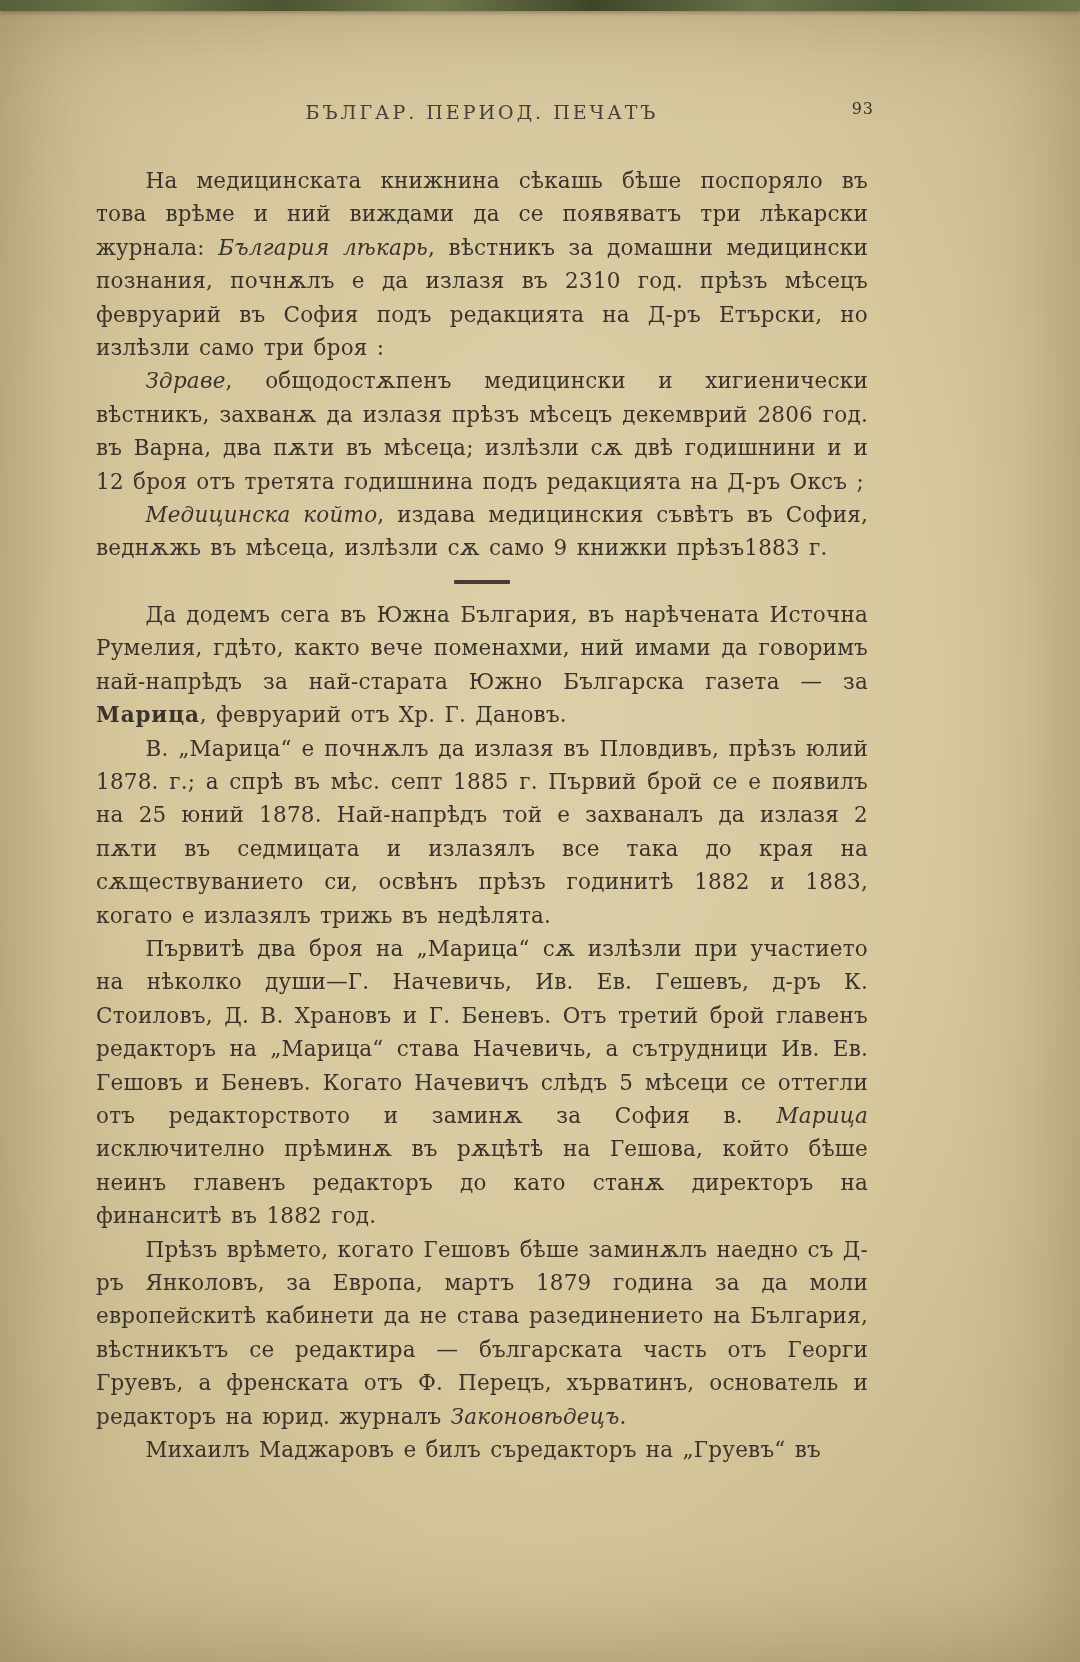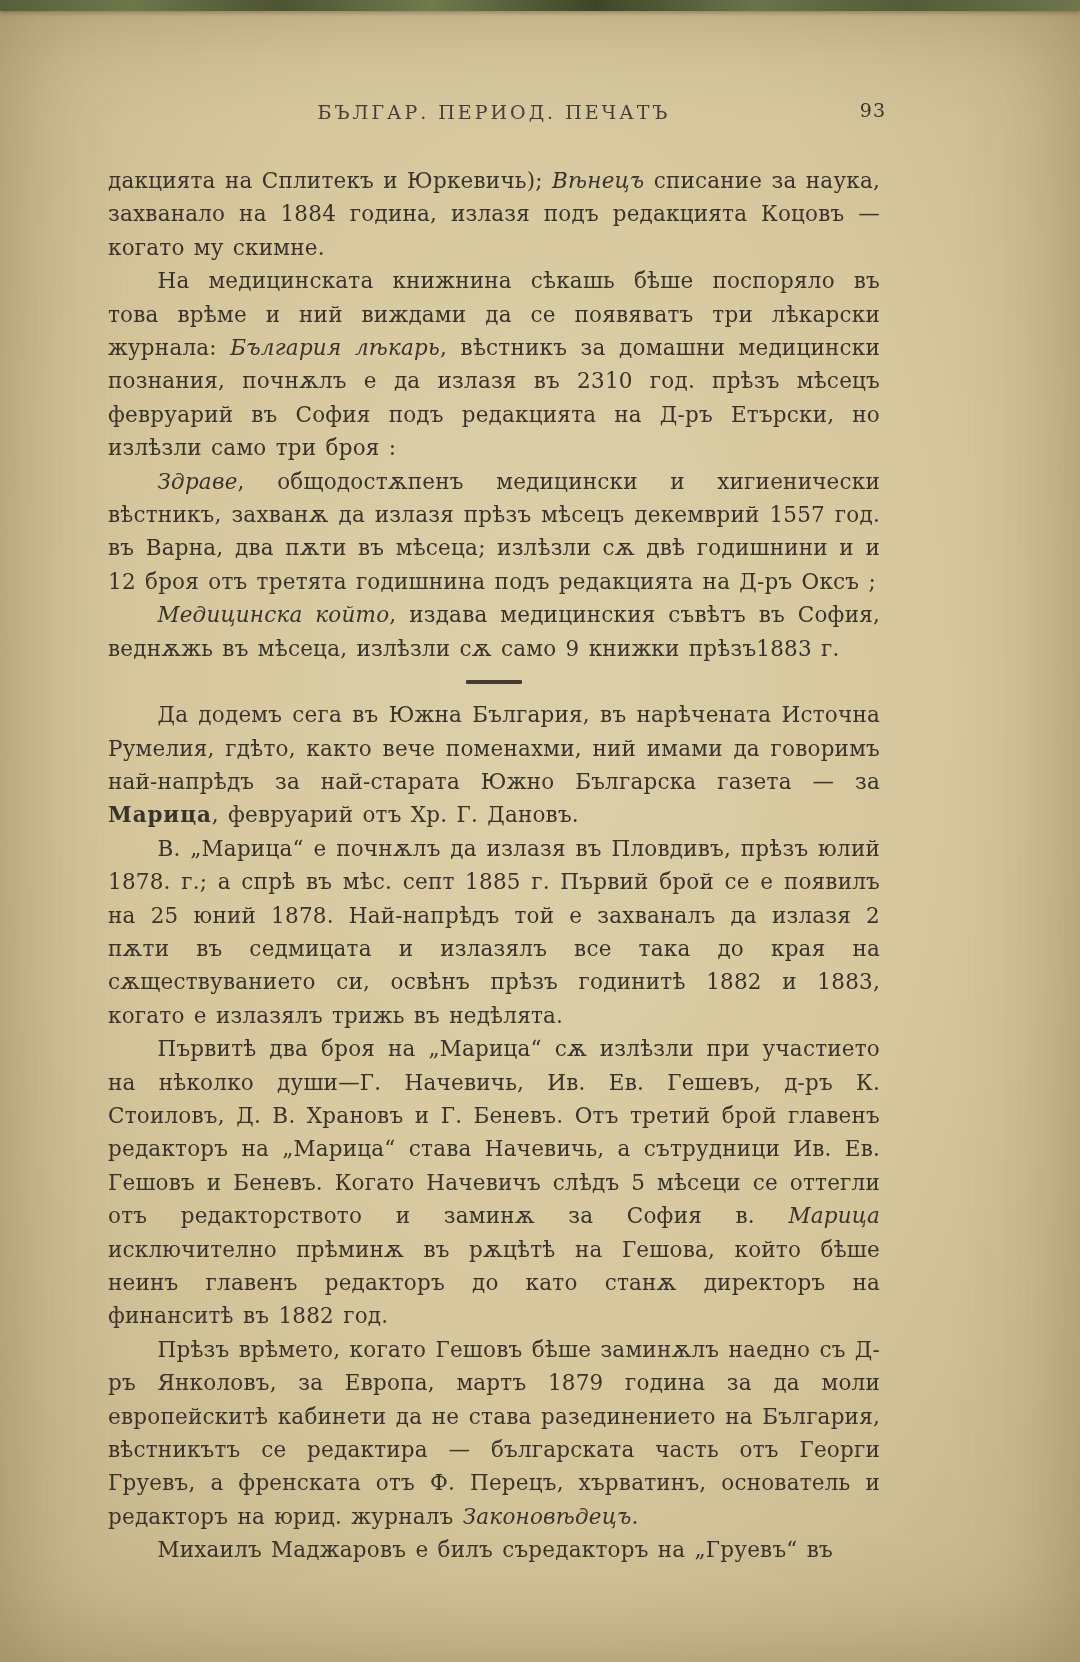--- a/index.html
+++ b/index.html
@@ -28,42 +28,42 @@
     top: 0; left: 0; right: 0;
     height: 11px;
     background: linear-gradient(90deg,
       #55603a 0%, #6d774a 12%, #4c5431 26%, #707a4c 40%,
       #3e4628 55%, #6a744a 70%, #525c36 84%, #6d774a 100%);
     box-shadow: 0 2px 4px rgba(60, 50, 20, 0.35);
   }
   .page-inner {
     position: absolute;
     top: 0;
-    left: 108px;
+    left: 96px;
     width: 772px;
     height: 1662px;
     color: var(--ink, #3a332b);
   }
   .running-head {
     position: relative;
     margin-top: 101px;
     height: 30px;
   }
   .head-title {
     display: block;
     text-align: center;
     font-size: 19px;
     letter-spacing: 3px;
     color: #46403a;
   }
   .page-num {
     position: absolute;
     right: -6px;
     top: -2px;
-    font-size: 19px;
+    font-size: 16px;
     letter-spacing: 1px;
   }
   .text-block {
     margin-top: 33px;
     font-size: 21.5px;
     line-height: 33.4px;
     text-align: justify;
     word-spacing: 0.10em;
     letter-spacing: 0.01em;
   }
@@ -91,23 +91,22 @@
   <div class="top-strip"></div>
 
   <div class="page-inner">
 
     <div class="running-head">
       <span class="head-title">БЪЛГАР. ПЕРИОД. ПЕЧАТЪ</span>
       <span class="page-num">93</span>
     </div>
 
     <div class="text-block">
-      <p class="para no-indent"><span>дакцията на Сплитекъ и Юркевичь); </span><span class="it">Вѣнецъ</span><span> списание за наука, захванало на 1884 година, излазя подъ редакцията Коцовъ — когато му скимне.</span></p>
       <p class="para"><span>На медицинската книжнина сѣкашь бѣше поспоряло въ това врѣме и ний виждами да се появяватъ три лѣкарски журнала: </span><span class="it">България лѣкарь</span><span>, вѣстникъ за домашни медицински познания, почнѫлъ е да излазя въ 2310 год. прѣзъ мѣсецъ февруарий въ София подъ редакцията на Д-ръ Етърски, но излѣзли само три броя :</span></p>
-      <p class="para"><span class="it">Здраве</span><span>, общодостѫпенъ медицински и хигиенически вѣстникъ, захванѫ да излазя прѣзъ мѣсецъ декемврий 1557 год. въ Варна, два пѫти въ мѣсеца; излѣзли сѫ двѣ годишнини и и 12 броя отъ третята годишнина подъ редакцията на Д-ръ Оксъ ;</span></p>
+      <p class="para"><span class="it">Здраве</span><span>, общодостѫпенъ медицински и хигиенически вѣстникъ, захванѫ да излазя прѣзъ мѣсецъ декемврий 2806 год. въ Варна, два пѫти въ мѣсеца; излѣзли сѫ двѣ годишнини и и 12 броя отъ третята годишнина подъ редакцията на Д-ръ Оксъ ;</span></p>
       <p class="para"><span class="it">Медицинска който</span><span>, издава медицинския съвѣтъ въ София, веднѫжь въ мѣсеца, излѣзли сѫ само 9 книжки прѣзъ1883 г.</span></p>
 
       <div class="divider"></div>
 
       <p class="para"><span>Да додемъ сега въ Южна България, въ нарѣчената Источна Румелия, гдѣто, както вече поменахми, ний имами да говоримъ най-напрѣдъ за най-старата Южно Българска газета — за </span><span class="bd">Марица</span><span>, февруарий отъ Хр. Г. Дановъ.</span></p>
       <p class="para"><span>В. „Марица“ е почнѫлъ да излазя въ Пловдивъ, прѣзъ юлий 1878. г.; а спрѣ въ мѣс. септ 1885 г. Първий брой се е появилъ на 25 юний 1878. Най-напрѣдъ той е захваналъ да излазя 2 пѫти въ седмицата и излазялъ все така до края на сѫществуванието си, освѣнъ прѣзъ годинитѣ 1882 и 1883, когато е излазялъ трижь въ недѣлята.</span></p>
       <p class="para"><span>Първитѣ два броя на „Марица“ сѫ излѣзли при участието на нѣколко души—Г. Начевичь, Ив. Ев. Гешевъ, д-ръ К. Стоиловъ, Д. В. Храновъ и Г. Беневъ. Отъ третий брой главенъ редакторъ на „Марица“ става Начевичь, а сътрудници Ив. Ев. Гешовъ и Беневъ. Когато Начевичъ слѣдъ 5 мѣсеци се оттегли отъ редакторството и заминѫ за София в. </span><span class="it">Марица</span><span> исключително прѣминѫ въ рѫцѣтѣ на Гешова, който бѣше неинъ главенъ редакторъ до като станѫ директоръ на финанситѣ въ 1882 год.</span></p>
       <p class="para"><span>Прѣзъ врѣмето, когато Гешовъ бѣше заминѫлъ наедно съ Д-ръ Янколовъ, за Европа, мартъ 1879 година за да моли европейскитѣ кабинети да не става разединението на България, вѣстникътъ се редактира — българската часть отъ Георги Груевъ, а френската отъ Ф. Перецъ, хърватинъ, основатель и редакторъ на юрид. журналъ </span><span class="it">Законовѣдецъ</span><span>.</span></p>
       <p class="para"><span>Михаилъ Маджаровъ е билъ съредакторъ на „Груевъ“ въ</span></p>
     </div>

